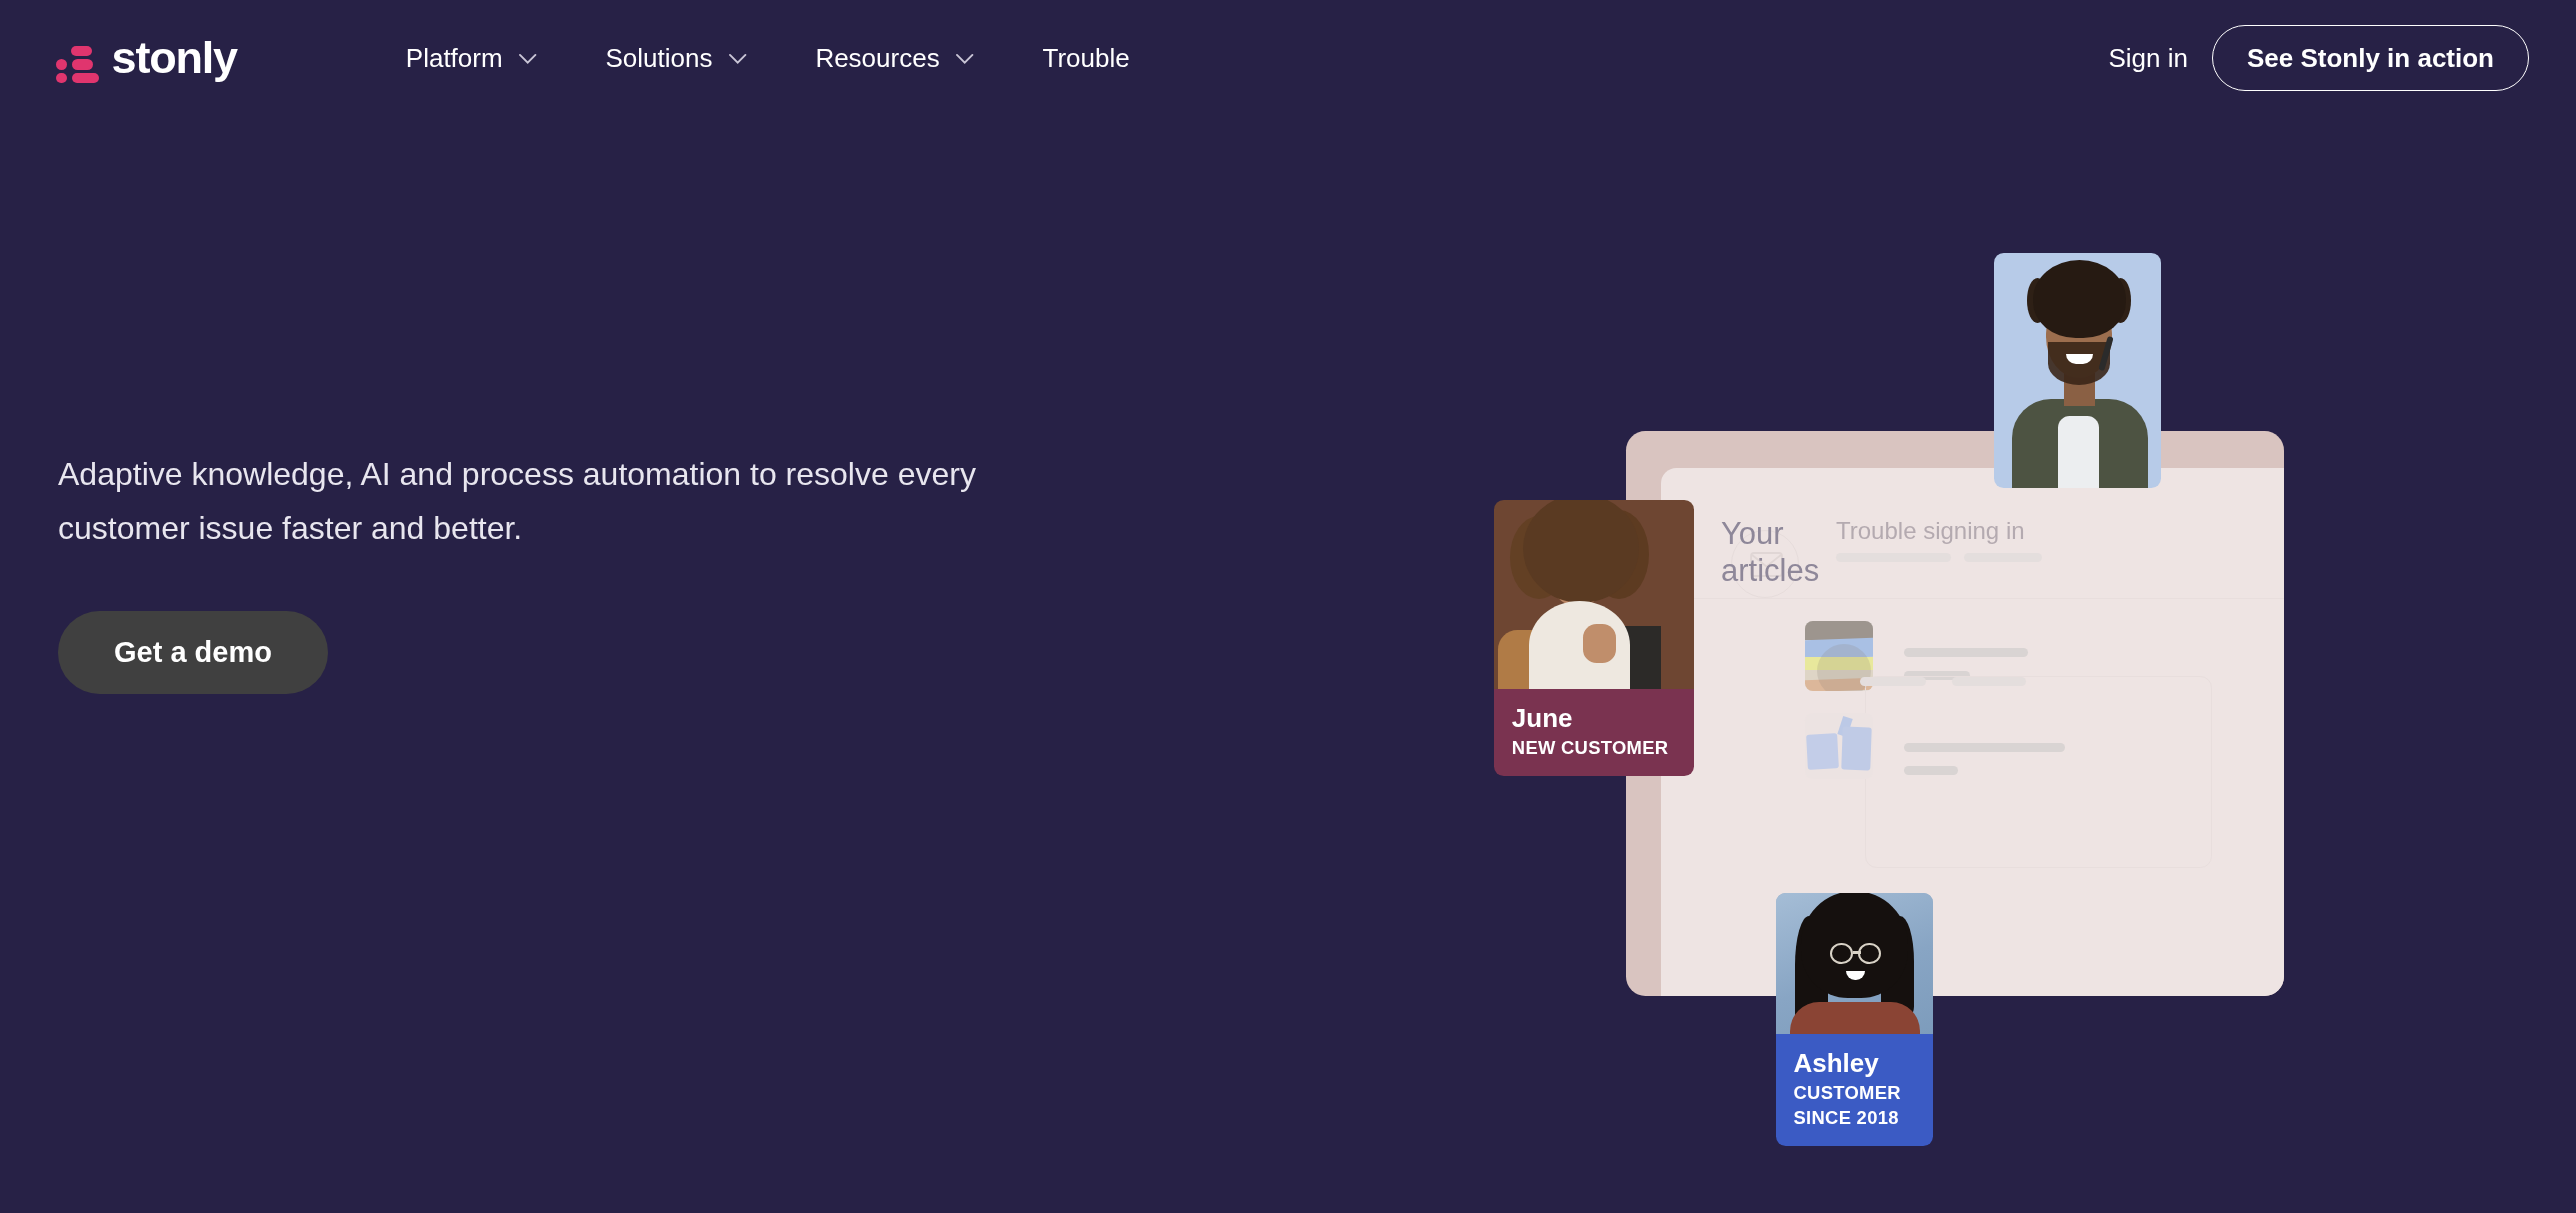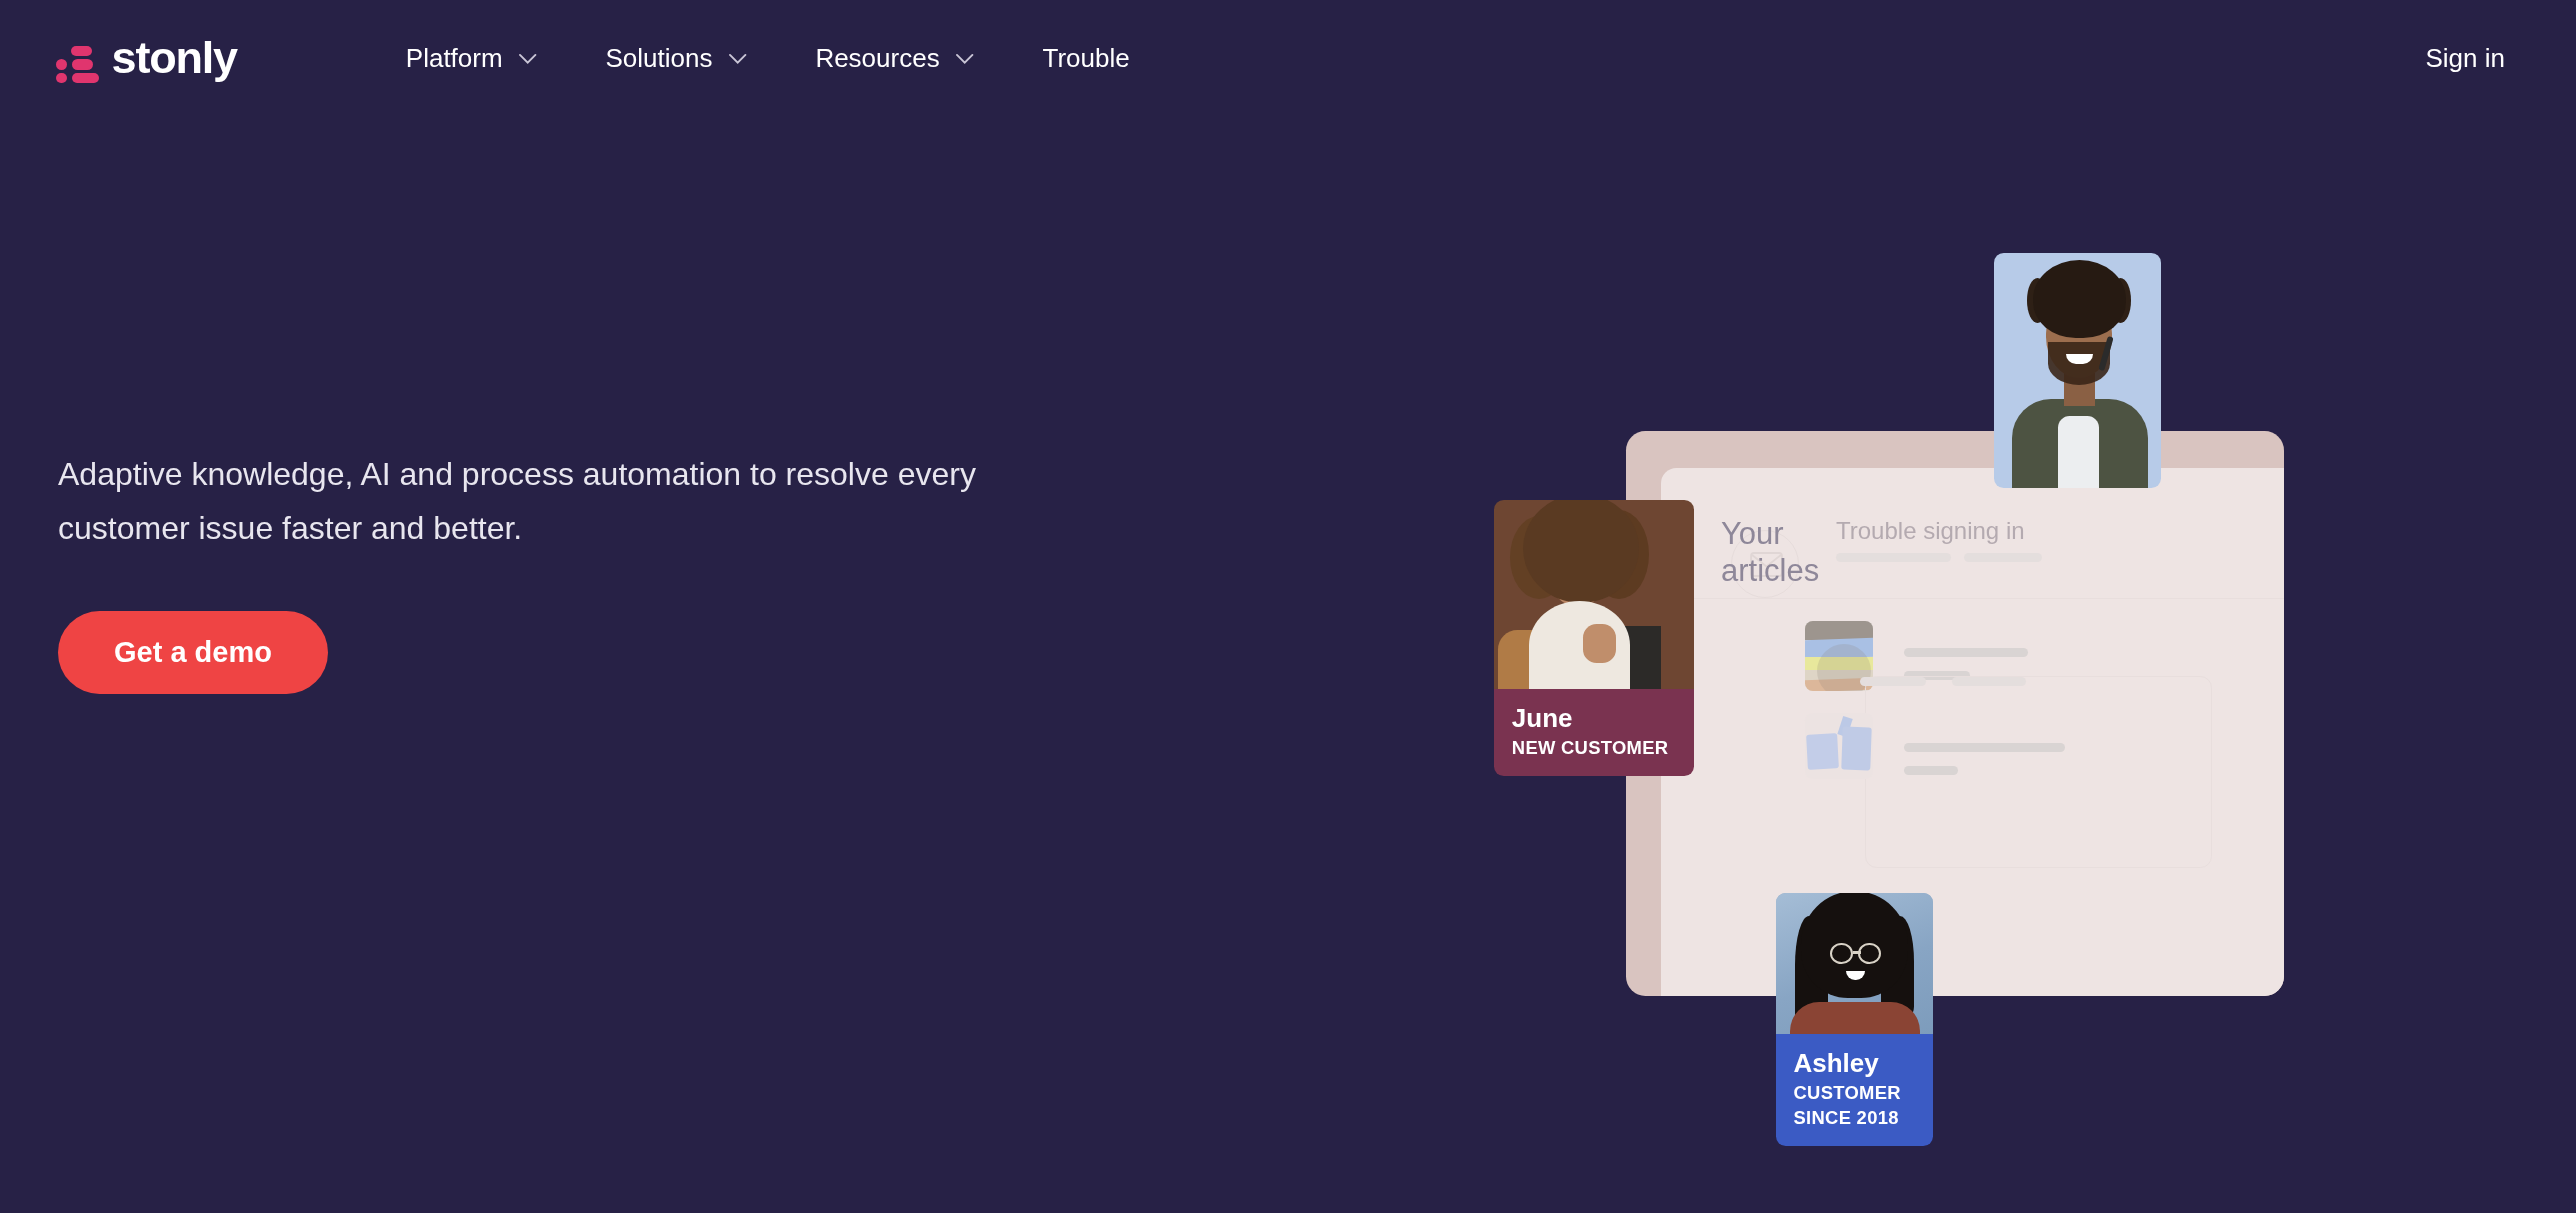--- a/index.html
+++ b/index.html
@@ -64,21 +64,21 @@
   .hero-left { position: absolute; left: 58px; top: 408px; width: 1213px; }
   .headline {
     color: #ffffff; font-size: 92px; line-height: 128px; font-weight: 700;
     letter-spacing: -2.3px; max-width: 1165px;
   }
   .subhead {
     color: #e8e6ef; font-size: 32px; line-height: 54px; font-weight: 400;
     margin-top: 39px; max-width: 951px;
   }
   .cta-demo {
-    margin-top: 56px; display: inline-block; background: #ef4444; color: #ffffff;
+    margin-top: 56px; display: inline-block; background: #404040; color: #ffffff;
     font-size: 29px; font-weight: 700; border: none; border-radius: 49px;
     padding: 25px 56px; cursor: pointer; font-family: "Liberation Sans", sans-serif;
   }
 
   
   .illus { position: absolute; left: 1504px; top: 243px; width: 922px; height: 951px; }
 
   .panel-frame {
     position: absolute; left: 122px; top: 188px; width: 658px; height: 565px;
     background: #d9c4c0; border-radius: 19.4px;
@@ -265,20 +265,21 @@
       </div>
 
       <div class="nav-item">
         <span>Trouble</span>
       </div>
 
     </div>
 
     <div class="header-right">
       <span class="signin">Sign in</span>
+      <button class="cta-outline">See Stonly in action</button>
     </div>
 
   </div>
 
   <div class="hero-left">
     <p class="subhead">Adaptive knowledge, AI and process automation to resolve every customer issue faster and better.</p>
     <button class="cta-demo">Get a demo</button>
   </div>
 
   <div class="illus">

